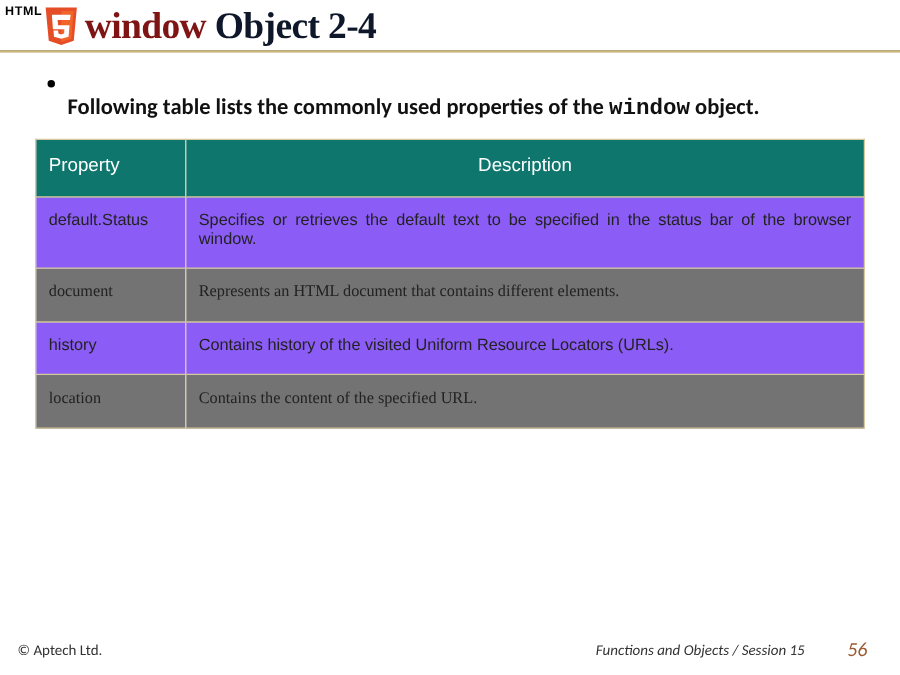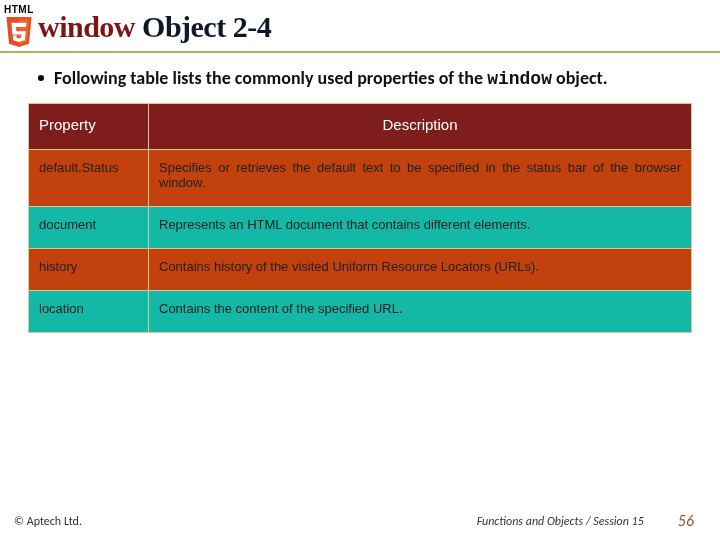--- a/index.html
+++ b/index.html
@@ -1,41 +1,41 @@
 <!DOCTYPE html>
 <html><head>
 <meta charset="utf-8">
 <style>
   * { box-sizing: border-box; margin: 0; padding: 0; }
   html, body { width: 720px; height: 540px; font-family: Calibri, Arial, sans-serif; background: #fff; overflow: hidden; }
   .slide { width: 720px; height: 540px; position: relative; }
 
   .header { display: flex; align-items: center; padding: 4px 8px 0 4px; gap: 4px; }
-  .html5-logo { display: flex; flex-direction: column; align-items: flex-start; }
+  .html5-logo { display: flex; align-items: flex-start; }
   .html5-word { font: bold 10px Arial; color: #000; letter-spacing: 0.5px; }
   .html5-shield { width: 30px; height: 34px; }
   .title { font: bold 30px Georgia, 'Times New Roman', serif; letter-spacing: -0.5px; }
   .title .t1 { color: #7e1414; }
   .title .t2 { color: #0f172a; }
 
   .rule { height: 2px; background: linear-gradient(#c9b98c,#a89567); margin: 2px 0 0 0; border-bottom: 1px solid #bfa65d; }
 
   .content { padding: 14px 28px 0 28px; }
   .bullet-row { display: flex; align-items: flex-start; gap: 10px; margin: 0 0 14px 10px; }
   .dot { width: 6px; height: 6px; background: #000; border-radius: 50%; margin-top: 8px; flex: none; }
-  .bullet-text { font: bold 18px Calibri, Arial, sans-serif; color: #111; }
+  .bullet-text { font: bold 18px Calibri, Arial, sans-serif; color: #111; margin-top: 18px; }
   .mono { font-family: 'Courier New', monospace; }
 
   table.props { width: 100%; border-collapse: collapse; table-layout: fixed; }
   table.props col.c1 { width: 120px; }
-  table.props th { background: #7f1d1d; color: #fff; font: 15px Arial, sans-serif; border: 1px solid #d6c79c; padding: 12px 10px 16px 10px; text-align: left; }
+  table.props th { background: #0f766e; color: #fff; font: 15px Arial, sans-serif; border: 1px solid #d6c79c; padding: 12px 10px 16px 10px; text-align: left; }
   table.props th.center { text-align: center; }
   table.props td { border: 1px solid #d6c79c; font: 13px Arial, sans-serif; color: #222; padding: 10px 10px 16px 10px; vertical-align: top; }
-  table.props tr.r0 td { background: #c2410c; }
-  table.props tr.r1 td { background: #14b8a6; }
+  table.props tr.r0 td { background: #8b5cf6; }
+  table.props tr.r1 td { background: #737373; font-family: Liberation Serif, serif; }
   table.props td.desc { text-align: justify; }
 
   .footer { position: absolute; left: 0; right: 0; bottom: 10px; display: flex; justify-content: space-between; align-items: center; padding: 0 26px 0 14px; font: 12px Calibri, Arial, sans-serif; color: #333; text-align: center; }
   .footer .right { display: flex; align-items: center; gap: 34px; font-style: italic; }
   .page-num { font-size: 16px; color: #9a5a32; }
 </style>
 </head>
 <body>
 <div class="slide">
 

